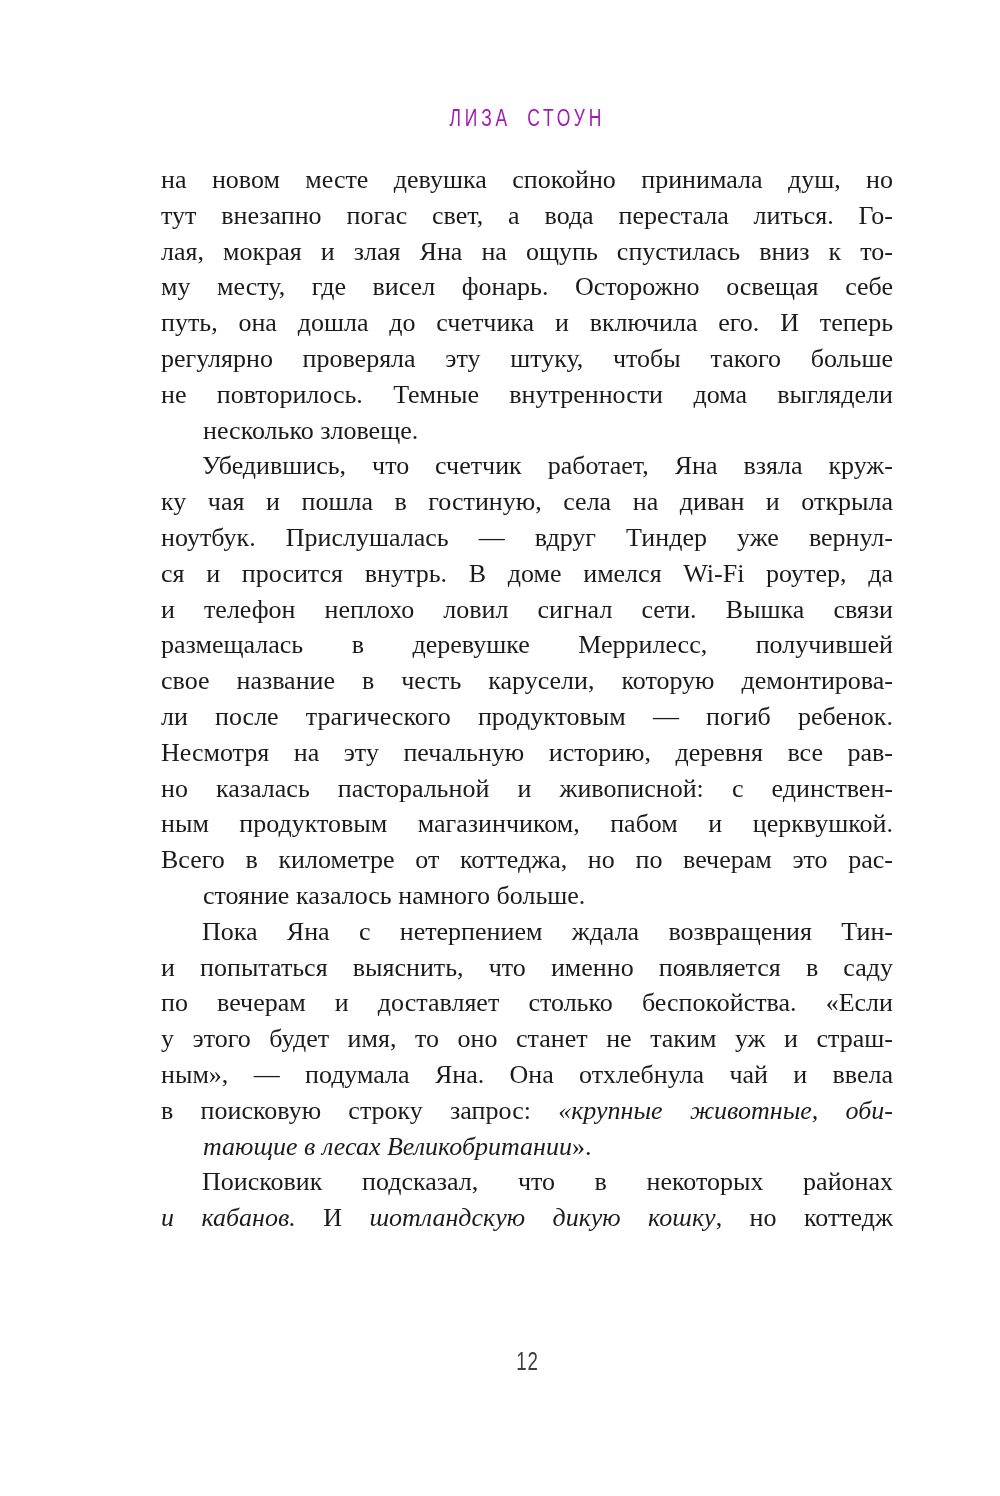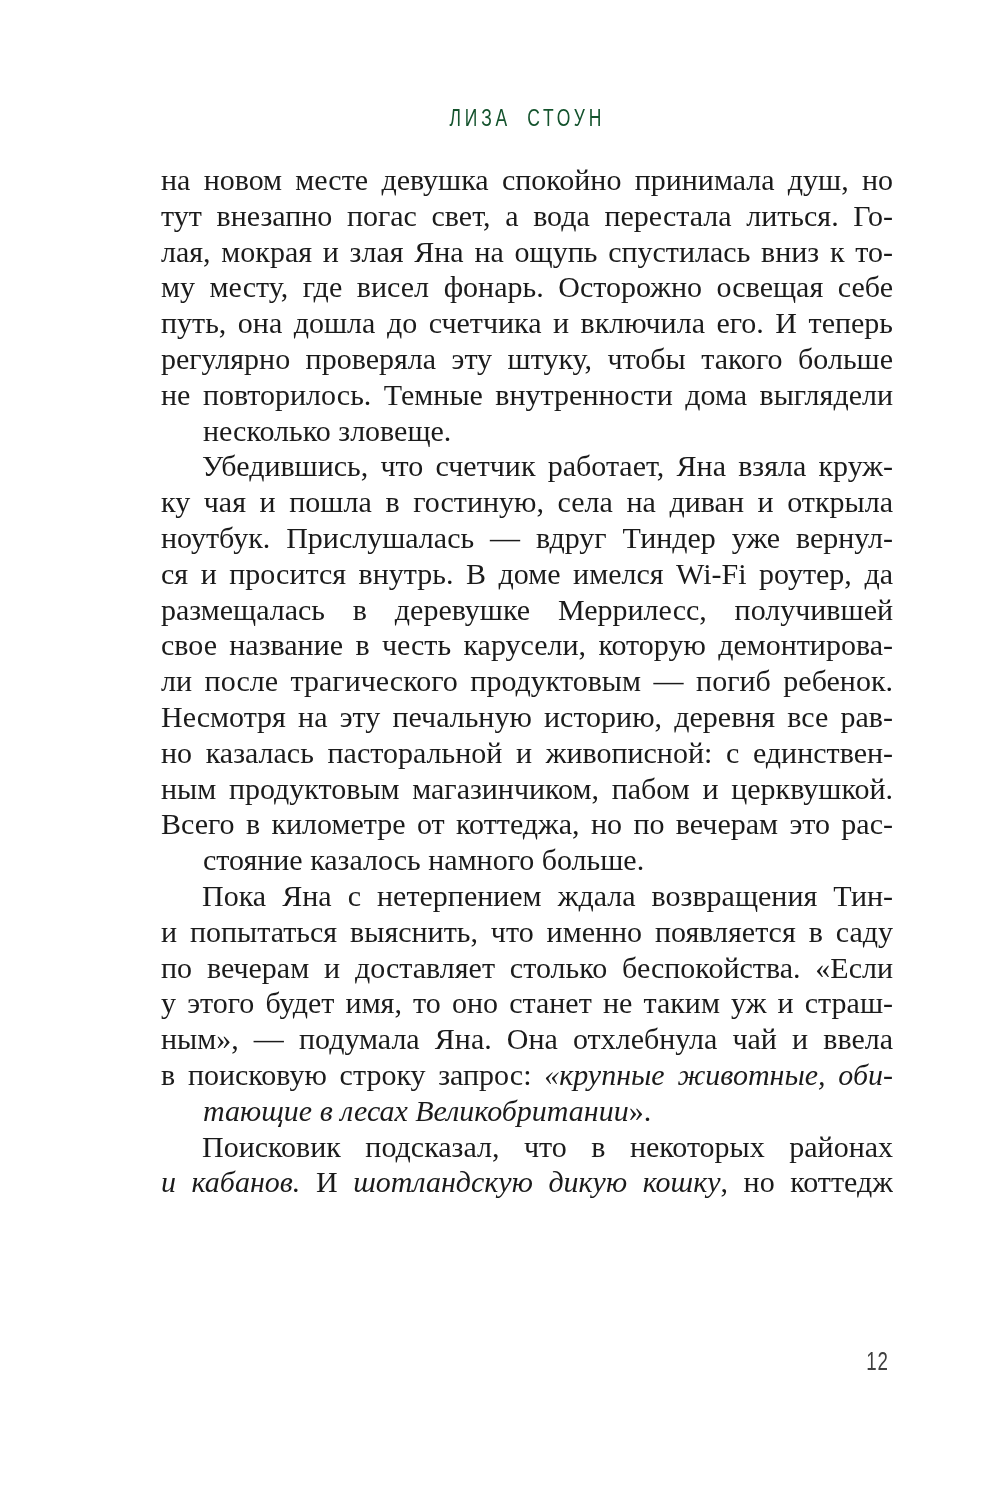--- a/index.html
+++ b/index.html
@@ -19,38 +19,38 @@
     position: absolute;
     top: 104px;
     left: 161px;
     width: 732px;
     height: 28px;
     line-height: 28px;
     text-align: center;
     font-family: "Liberation Sans", sans-serif;
     font-size: 23px;
     font-weight: 500;
-    color: #14532d;
+    color: #a21caf;
   }
   .running-header .condense {
     display: inline-block;
     transform: scaleX(0.76);
     letter-spacing: 5px;
     word-spacing: 10px;
     white-space: nowrap;
   }
   .body-text {
     position: absolute;
     top: 162px;
     left: 161px;
     width: 732px;
     color: #1b1b1b;
   }
   .line {
-    font-size: 30px;
+    font-size: 26px;
     line-height: 35.8px;
     height: 35.8px;
     overflow: hidden;
     text-align: justify;
     text-align-last: justify;
     white-space: normal;
   }
   .line.para-end {
     text-align-last: left;
     margin-left: 42px;
@@ -60,21 +60,21 @@
   }
   .line em {
   }
   .page-number {
     position: absolute;
     top: 1346px;
     left: 161px;
     width: 732px;
     height: 30px;
     line-height: 30px;
-    text-align: right;
+    text-align: center;
     font-family: "Liberation Sans", sans-serif;
     font-size: 26px;
     font-weight: 400;
     color: #3f3f3f;
   }
   .page-number .condense {
     display: inline-block;
     transform: scaleX(0.72);
     letter-spacing: 1px;
   }
@@ -93,20 +93,21 @@
       <div class="line"><span>лая, мокрая и злая Яна на ощупь спустилась вниз к то-</span></div>
       <div class="line"><span>му месту, где висел фонарь. Осторожно освещая себе</span></div>
       <div class="line"><span>путь, она дошла до счетчика и включила его. И теперь</span></div>
       <div class="line"><span>регулярно проверяла эту штуку, чтобы такого больше</span></div>
       <div class="line"><span>не повторилось. Темные внутренности дома выглядели</span></div>
       <div class="line para-end"><span>несколько зловеще.</span></div>
       <div class="line indent"><span>Убедившись, что счетчик работает, Яна взяла круж-</span></div>
       <div class="line"><span>ку чая и пошла в гостиную, села на диван и открыла</span></div>
       <div class="line"><span>ноутбук. Прислушалась — вдруг Тиндер уже вернул-</span></div>
       <div class="line"><span>ся и просится внутрь. В доме имелся Wi-Fi роутер, да</span></div>
+      <div class="line"><span>и телефон неплохо ловил сигнал сети. Вышка связи</span></div>
       <div class="line"><span>размещалась в деревушке Меррилесс, получившей</span></div>
       <div class="line"><span>свое название в честь карусели, которую демонтирова-</span></div>
       <div class="line"><span>ли после трагического продуктовым — погиб ребенок.</span></div>
       <div class="line"><span>Несмотря на эту печальную историю, деревня все рав-</span></div>
       <div class="line"><span>но казалась пасторальной и живописной: с единствен-</span></div>
       <div class="line"><span>ным продуктовым магазинчиком, пабом и церквушкой.</span></div>
       <div class="line"><span>Всего в километре от коттеджа, но по вечерам это рас-</span></div>
       <div class="line para-end"><span>стояние казалось намного больше.</span></div>
       <div class="line indent"><span>Пока Яна с нетерпением ждала возвращения Тин-</span></div>
       <div class="line"><span>и попытаться выяснить, что именно появляется в саду</span></div>

